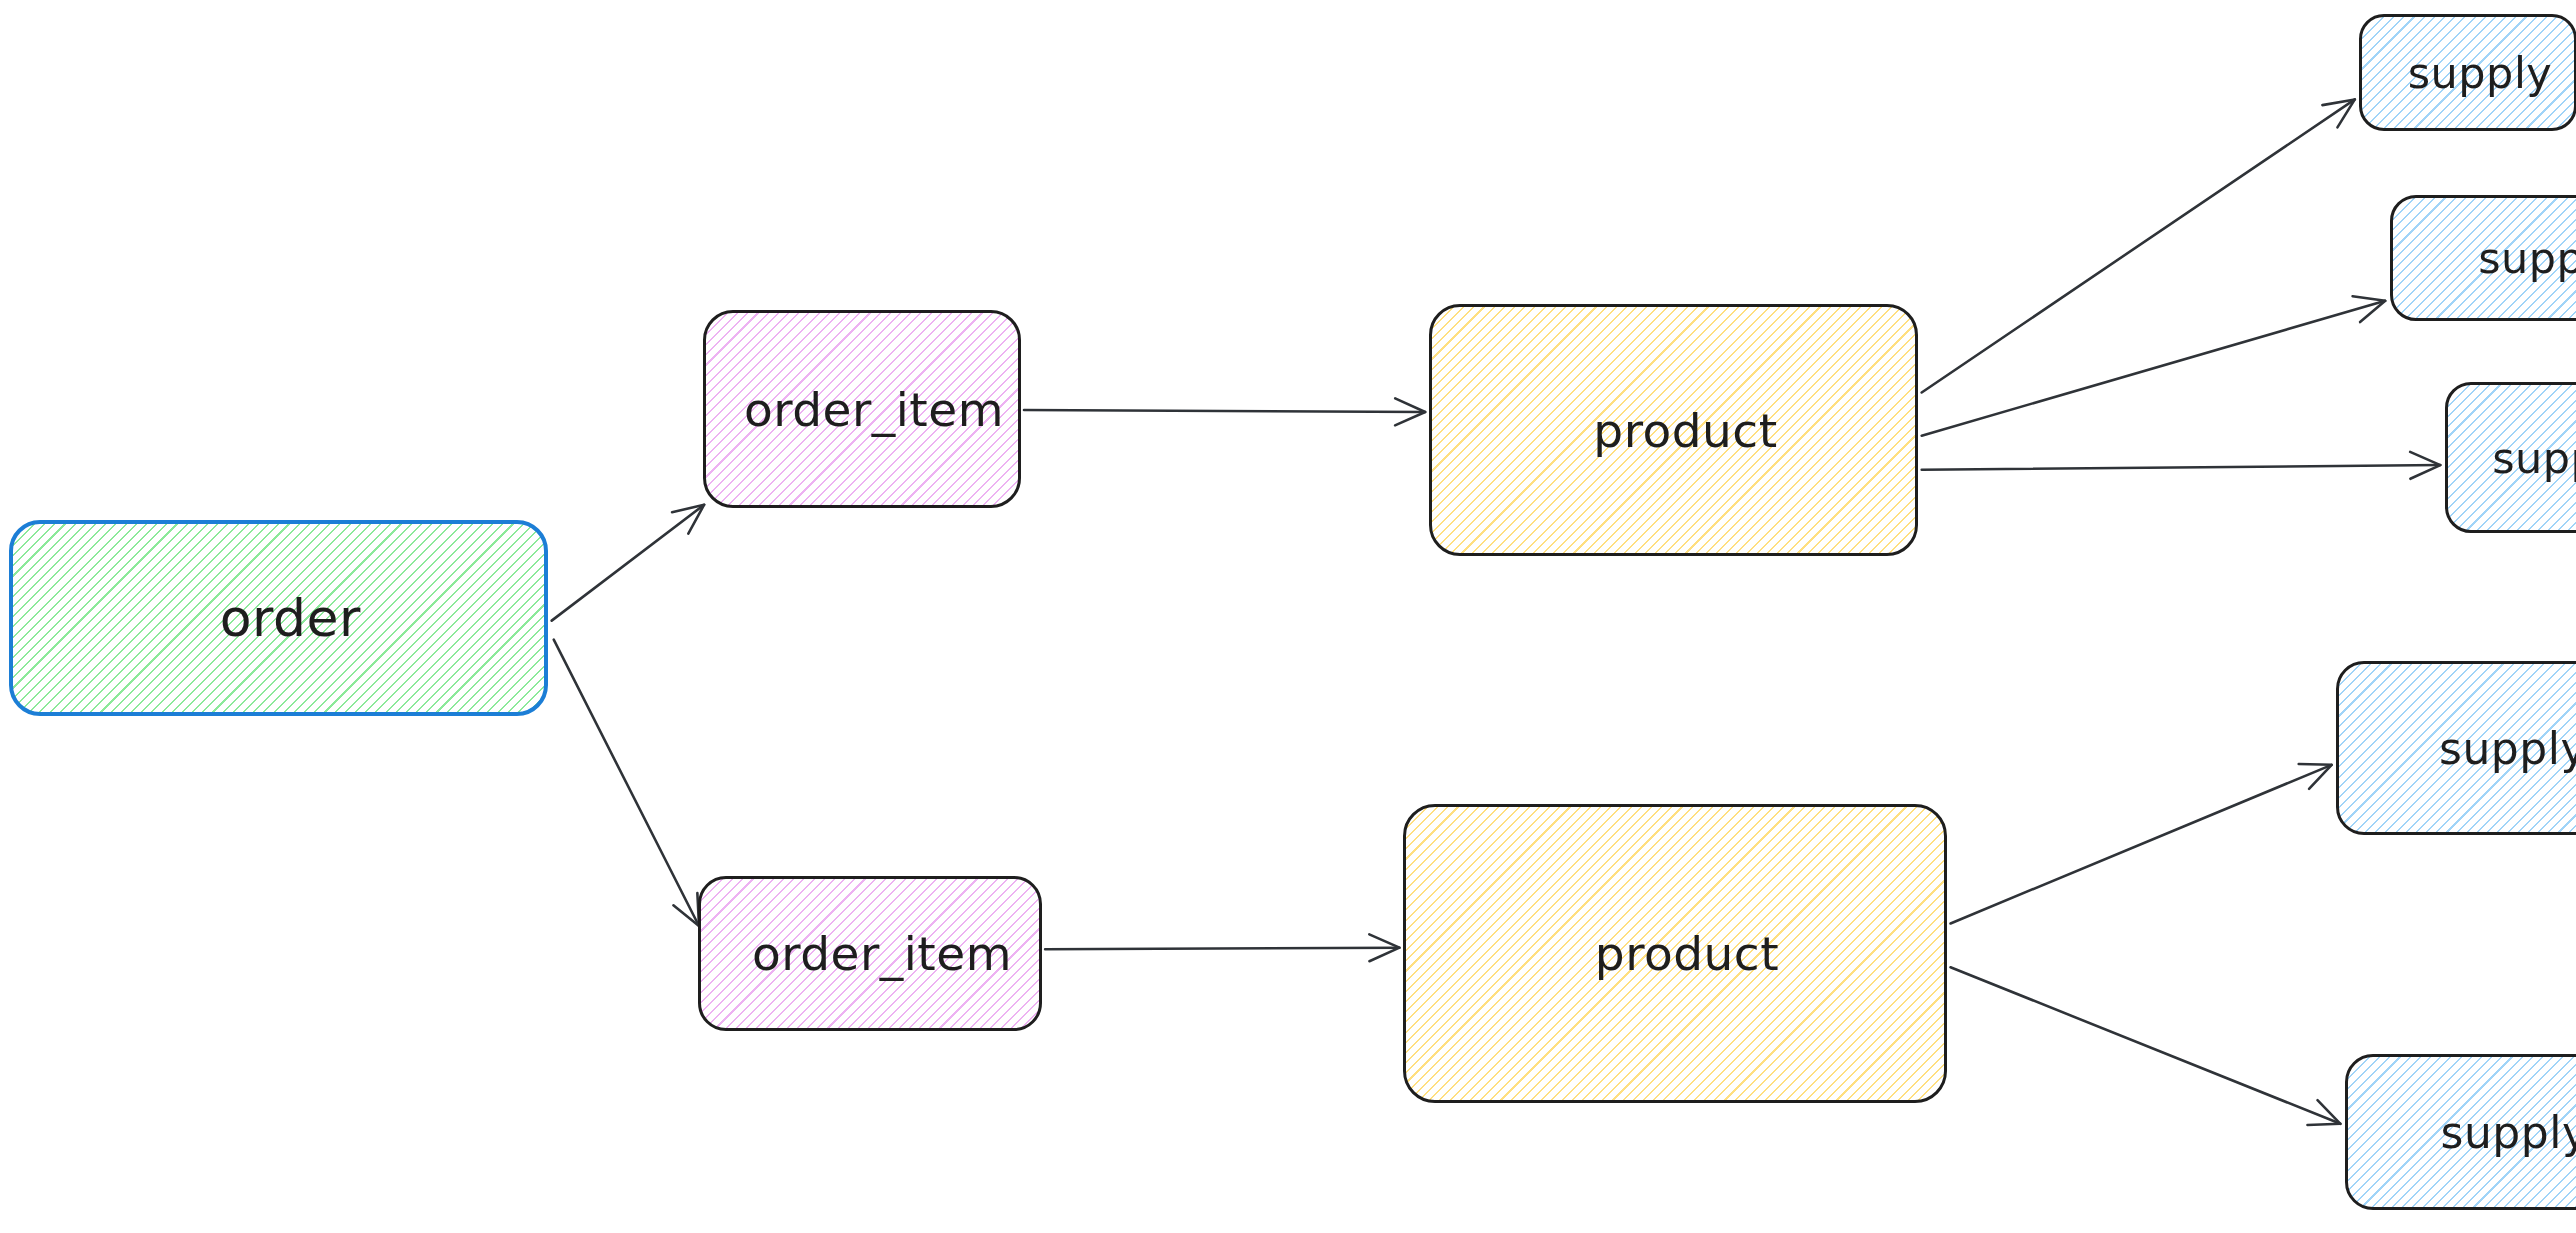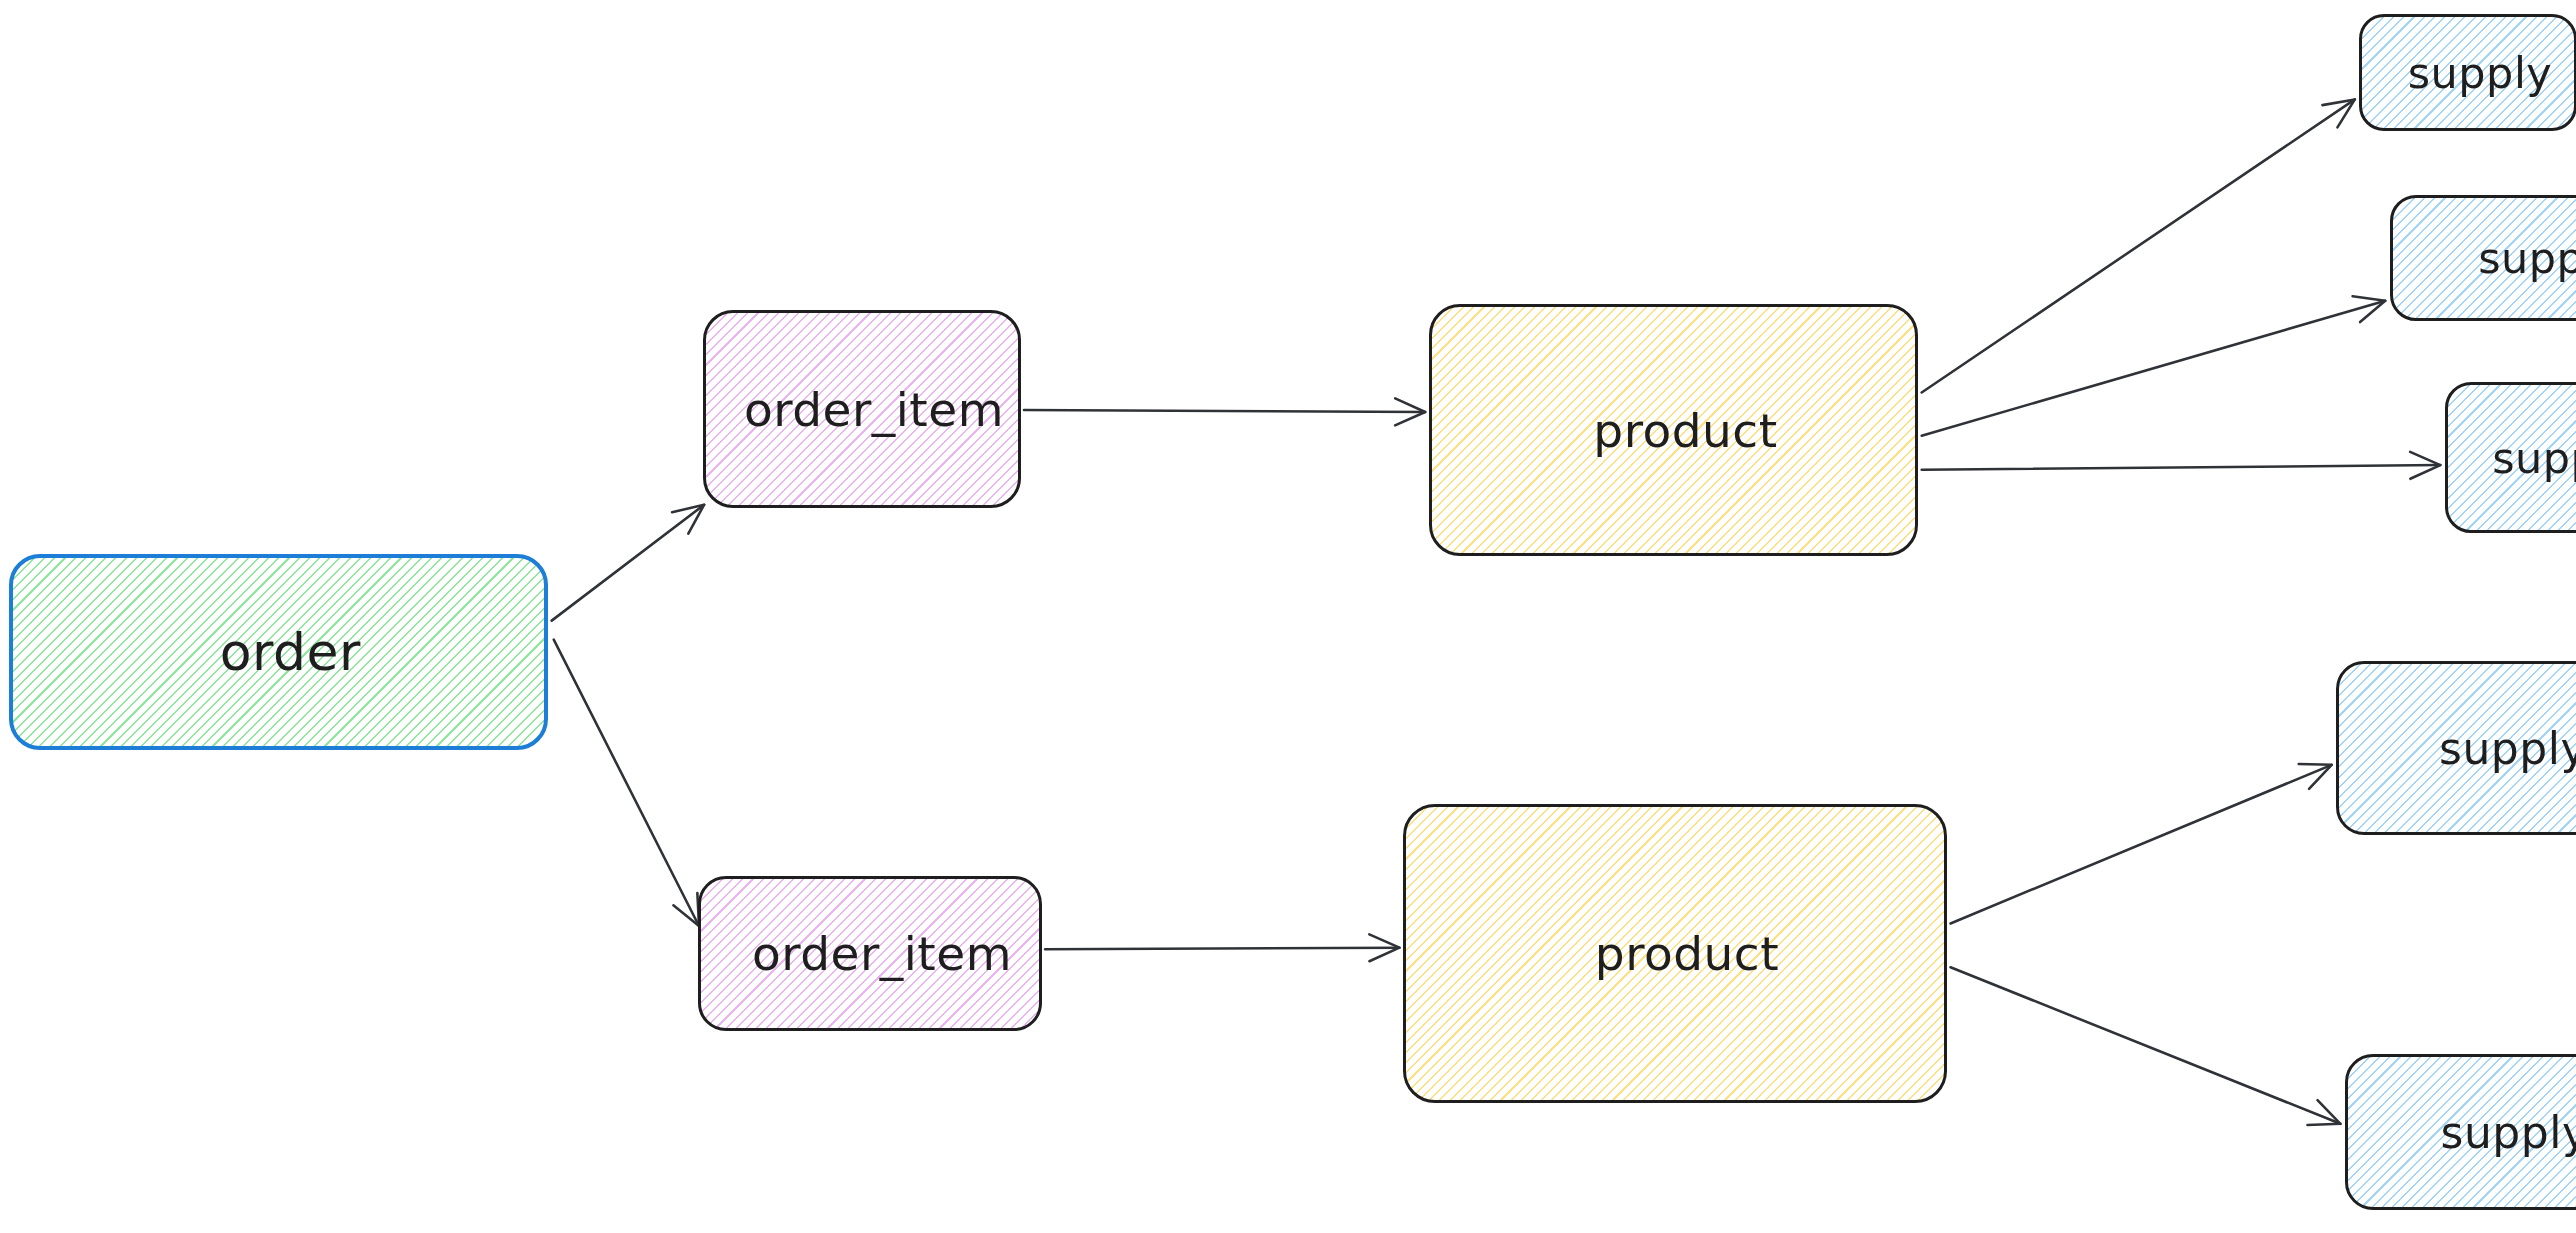--- a/index.html
+++ b/index.html
@@ -80,21 +80,21 @@
       <g>
         <line x1="3786" y1="1793" x2="4526" y2="1485" class="edge-line" stroke="#2f3338" stroke-width="5"></line>
         <polyline points="4482.076823187136,1531.548410699678 4526,1485 4462.020958511465,1483.3622423230663" class="edge-head" stroke="#2f3338" stroke-width="5"></polyline>
       </g>
       <g>
         <line x1="3786" y1="1878" x2="4543" y2="2182" class="edge-line" stroke="#2f3338" stroke-width="5"></line>
         <polyline points="4479.046513732344,2184.4395889433754 4543,2182 4498.496802211145,2136.0058113826753" class="edge-head" stroke="#2f3338" stroke-width="5"></polyline>
       </g>
     </svg>
   <div id="nodes-layer">
-      <div class="node" style="left: 8.8px; top: 554px; width: 539px; height: 196px; border: 4.1px solid rgb(28, 126, 214); border-radius: 31px; background-image: repeating-linear-gradient(135deg, rgb(140, 233, 154) 0px, rgb(140, 233, 154) 1.5px, transparent 1.5px, transparent 7.2px);">
+      <div class="node" style="left: 8.8px; top: 520px; width: 539px; height: 196px; border: 4.1px solid rgb(28, 126, 214); border-radius: 31px; background-image: repeating-linear-gradient(135deg, rgb(140, 233, 154) 0px, rgb(140, 233, 154) 1.5px, transparent 1.5px, transparent 7.2px);">
         <span class="label" style="font-size: 52px;">order</span>
       </div>
       <div class="node" style="left: 703px; top: 310px; width: 318px; height: 198px; border: 3.1px solid rgb(30, 30, 30); border-radius: 30px; background-image: repeating-linear-gradient(135deg, rgb(237, 178, 242) 0px, rgb(237, 178, 242) 1.5px, transparent 1.5px, transparent 7.2px);">
         <span class="label" style="font-size: 47px;">order_item</span>
       </div>
       <div class="node" style="left: 698px; top: 876px; width: 344px; height: 155px; border: 3.1px solid rgb(30, 30, 30); border-radius: 28px; background-image: repeating-linear-gradient(135deg, rgb(237, 178, 242) 0px, rgb(237, 178, 242) 1.5px, transparent 1.5px, transparent 7.2px);">
         <span class="label" style="font-size: 47px;">order_item</span>
       </div>
       <div class="node" style="left: 1429px; top: 304px; width: 489px; height: 252px; border: 3.1px solid rgb(30, 30, 30); border-radius: 31px; background-image: repeating-linear-gradient(135deg, rgb(255, 223, 128) 0px, rgb(255, 223, 128) 1.5px, transparent 1.5px, transparent 7.2px);">
         <span class="label" style="font-size: 47px;">product</span>

